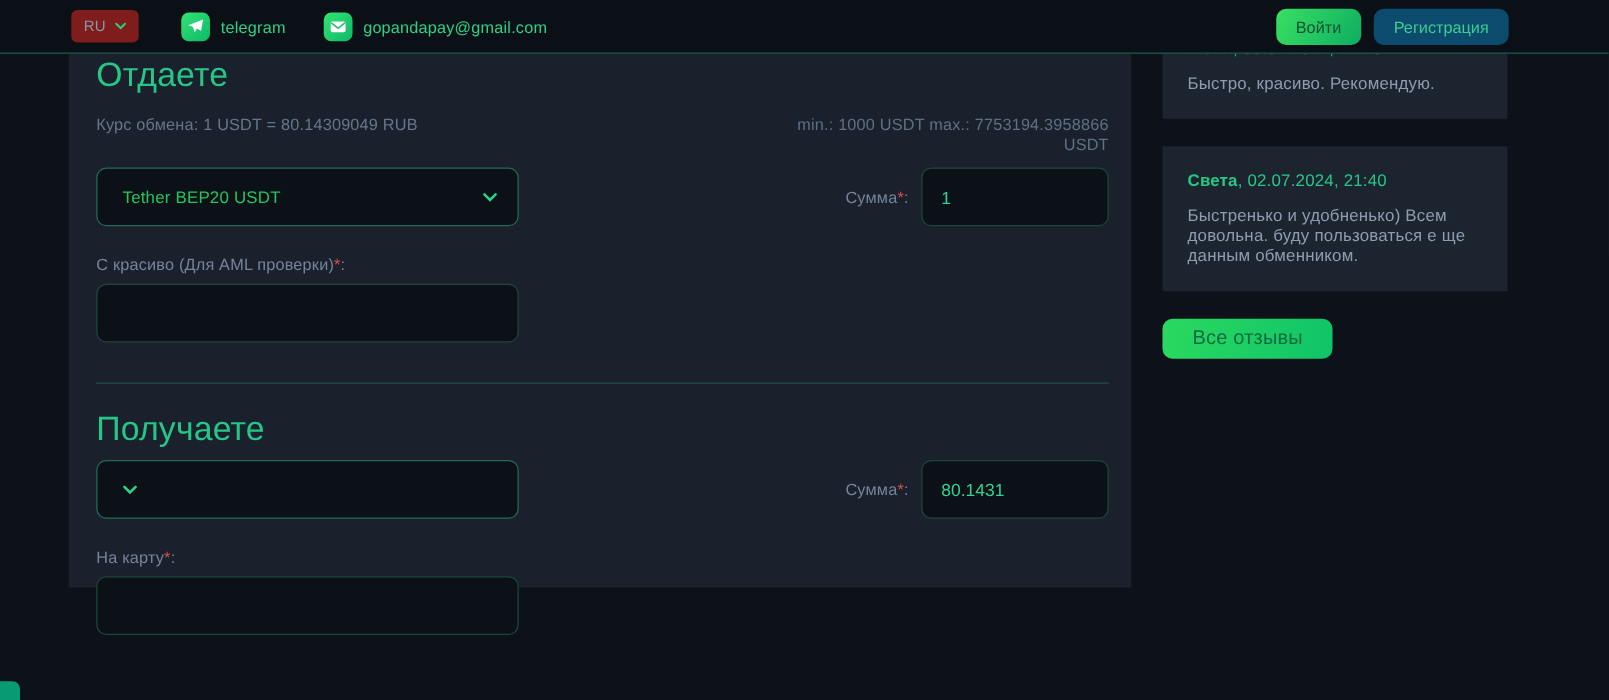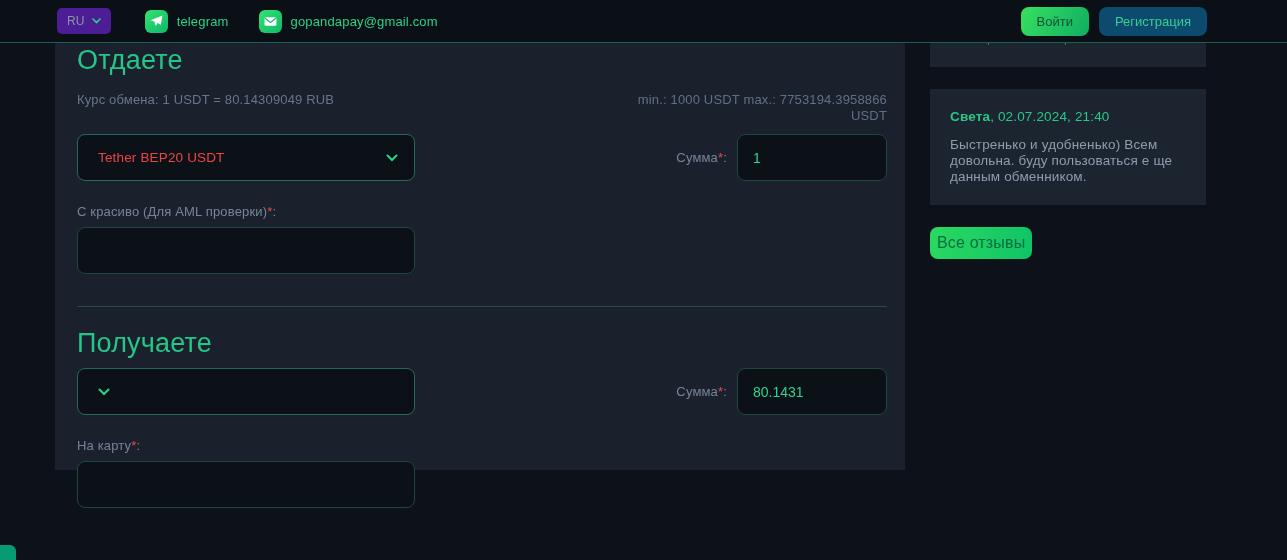--- a/index.html
+++ b/index.html
@@ -16,21 +16,21 @@
   .topbar {
     position: absolute; top: 0; left: 0; right: 0; height: 43px;
     background: #0b0f16;
     border-bottom: 1px solid #1d5f4f;
     display: flex; align-items: center;
     padding: 0 80px 0 57px;
     z-index: 20;
   }
   .lang-select {
     display: flex; align-items: center; gap: 7px;
-    background: #4c1d95; border-radius: 5px;
+    background: #7f1d1d; border-radius: 5px;
     height: 26px; padding: 0 10px;
     cursor: pointer;
   }
   .lang-select .lang-label { color: #8996a8; font-size: 12px; }
   .contact { display: flex; align-items: center; gap: 9px; text-decoration: none; cursor: pointer; }
   .contact.tg { margin-left: 34px; }
   .contact.mail { margin-left: 30px; }
   .icon-badge {
     width: 23px; height: 23px; border-radius: 6px;
     background: linear-gradient(135deg, #34e273, #0db968);
@@ -68,21 +68,21 @@
     color: #5d7184; font-size: 13px; line-height: 16px;
     text-align: right; max-width: 258px; margin-left: auto;
   }
   .controls-row { display: flex; align-items: center; margin-top: 10px; }
   .select-box {
     width: 338px; height: 47px;
     background: #0c1117; border: 1px solid #256a58; border-radius: 8px;
     display: flex; align-items: center;
     padding: 0 16px 0 20px; cursor: pointer;
   }
-  .select-box .select-value { color: #ef4444; font-size: 13.5px; flex: 1; }
+  .select-box .select-value { color: #22c55e; font-size: 13.5px; flex: 1; }
   .amount-group { margin-left: auto; display: flex; align-items: center; }
   .field-label { color: #76839a; font-size: 13px; }
   .amount-group .field-label { margin-right: 10px; }
   .req { color: #e34b4b; }
   input.text-input {
     background: #0c1117; border: 1px solid #1d473d; border-radius: 8px;
     height: 47px; color: #2ed492; font-size: 14px;
     font-family: "Liberation Sans", sans-serif;
     padding: 0 15px; outline: none;
   }
@@ -101,21 +101,21 @@
   .review-card {
     background: #1c2430; padding: 20px; 
   }
   .review-card.clipped { margin-top: -32px; }
   .review-card + .review-card, .all-reviews { margin-top: 22px; }
   .review-header { font-size: 13.5px; line-height: 16px; color: #28c785; }
   .review-author { font-weight: 700; }
   .review-text { margin-top: 12px; color: #8e9cae; font-size: 13.5px; line-height: 16px; }
   .all-reviews {
     background: linear-gradient(100deg, #2bd95f, #0fc468);
-    color: #0c6b3e; height: 32px; padding: 0 7px; border-radius: 8px;
+    color: #0c6b3e; height: 32px; padding: 0 24px; border-radius: 8px;
     display: inline-flex; align-items: center;
   }
 
   
   .corner-widget {
     position: absolute; left: 0; bottom: 0; width: 16px; height: 15px;
     background: #089b72; border-radius: 0 6px 0 0; cursor: pointer; z-index: 30;
   }
 </style>
 </head>
@@ -203,20 +203,21 @@
     <input class="text-input wide-input" type="text" value="" style="">
   </section>
 </main>
 
 <aside class="sidebar">
 
   <div class="review-card clipped">
     <div class="review-header">
       <span class="review-author">Женя</span><span class="review-date">, 03.07.2024, 22:10</span>
     </div>
+    <div class="review-text">Быстро, красиво. Рекомендую.</div>
   </div>
 
   <div class="review-card">
     <div class="review-header">
       <span class="review-author">Света</span><span class="review-date">, 02.07.2024, 21:40</span>
     </div>
     <div class="review-text">Быстренько и удобненько) Всем довольна. буду пользоваться е ще данным обменником.</div>
   </div>
 
   <a class="all-reviews">Все отзывы</a>

